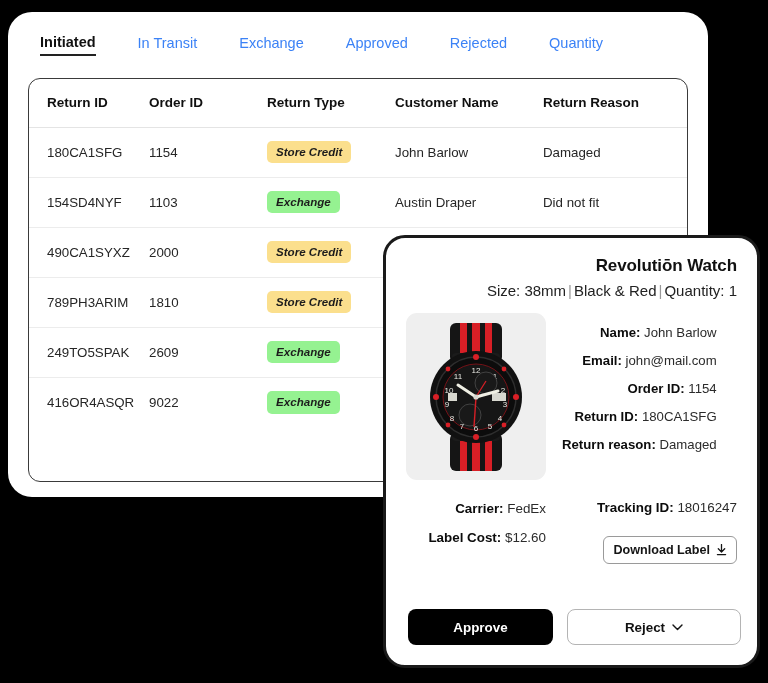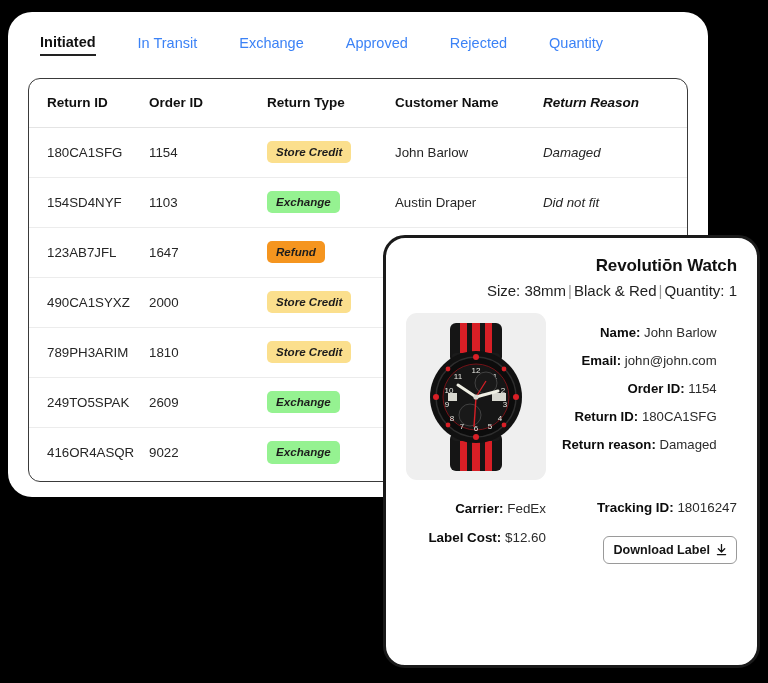--- a/index.html
+++ b/index.html
@@ -67,21 +67,21 @@
     height: 50px;
     padding: 0;
     border-bottom: 1px solid #ececec;
     vertical-align: middle;
   }
   tbody tr:last-child td { border-bottom: none; }
   th.c1, td.c1 { width: 120px; padding-left: 18px; }
   th.c2, td.c2 { width: 118px; }
   th.c3, td.c3 { width: 128px; }
   th.c4, td.c4 { width: 148px; }
-  th.c5, td.c5 { width: 146px; font-style: italic; }
+  th.c5, td.c5 { width: 146px; }
 
   .badge {
     display: inline-block;
     font-size: 11.6px;
     font-weight: 700;
     padding: 5px 9px;
     border-radius: 5px;
     line-height: 1.1;
     color: #1d1d1d;
     white-space: nowrap;
@@ -234,27 +234,20 @@
               <td class="c3"><span class="badge store-credit">Store Credit</span></td>
               <td class="c4">John Barlow</td>
               <td class="c5">Damaged</td>
             </tr>
             <tr>
               <td class="c1">154SD4NYF</td>
               <td class="c2">1103</td>
               <td class="c3"><span class="badge exchange">Exchange</span></td>
               <td class="c4">Austin Draper</td>
               <td class="c5">Did not fit</td>
-            </tr>
-            <tr>
-              <td class="c1">123AB7JFL</td>
-              <td class="c2">1647</td>
-              <td class="c3"><span class="badge refund">Refund</span></td>
-              <td class="c4"></td>
-              <td class="c5"></td>
             </tr>
             <tr>
               <td class="c1">490CA1SYXZ</td>
               <td class="c2">2000</td>
               <td class="c3"><span class="badge store-credit">Store Credit</span></td>
               <td class="c4"></td>
               <td class="c5"></td>
             </tr>
             <tr>
               <td class="c1">789PH3ARIM</td>
@@ -350,21 +343,21 @@
           <line x1="64" y1="76" x2="46" y2="64" stroke="#efefe4" stroke-width="3" stroke-linecap="round"></line>
           <line x1="64" y1="76" x2="86" y2="70" stroke="#efefe4" stroke-width="3" stroke-linecap="round"></line>
           <line x1="64" y1="76" x2="62" y2="106" stroke="#d81f26" stroke-width="1.4"></line>
           <line x1="64" y1="76" x2="74" y2="60" stroke="#d81f26" stroke-width="1.2"></line>
           <circle cx="64" cy="76" r="2.6" fill="#d8d8d0"></circle>
         </svg>
       </div>
 
       <div class="info-list" id="info-list">
           <div class="info-row"><b>Name:</b> <span>John Barlow</span></div>
-          <div class="info-row"><b>Email:</b> <span>john@john.com</span></div>
+          <div class="info-row"><b>Email:</b> <span>john@mail.com</span></div>
           <div class="info-row"><b>Order ID:</b> <span>1154</span></div>
           <div class="info-row"><b>Return ID:</b> <span>180CA1SFG</span></div>
           <div class="info-row"><b>Return reason:</b> <span>Damaged</span></div>
         </div>
     </div>
 
     <div class="ship-block">
       <div class="ship-left">
         <div class="ship-line">
           <b>Carrier:</b>
@@ -383,15 +376,26 @@
         <div class="dl-btn">
           <span>Download Label</span>
           <svg width="11" height="12" viewBox="0 0 11 12">
             <path d="M5.5 0.5 L5.5 7.5 M2.3 4.8 L5.5 8 L8.7 4.8" stroke="#151515" stroke-width="1.3" fill="none" stroke-linecap="round" stroke-linejoin="round"></path>
             <path d="M1.4 10.6 L9.6 10.6" stroke="#151515" stroke-width="1.3" stroke-linecap="round"></path>
           </svg>
         </div>
       </div>
     </div>
 
+    <div class="actions">
+      <div class="btn btn-approve">
+        <span>Approve</span>
+      </div>
+      <div class="btn btn-reject">
+        <span>Reject</span>
+        <svg class="chev" width="11" height="7" viewBox="0 0 11 7">
+          <path d="M1 1 L5.5 5.6 L10 1" stroke="#151515" stroke-width="1.4" fill="none" stroke-linecap="round" stroke-linejoin="round"></path>
+        </svg>
+      </div>
+    </div>
 
   </div>
 </div>
 
 </body></html>

